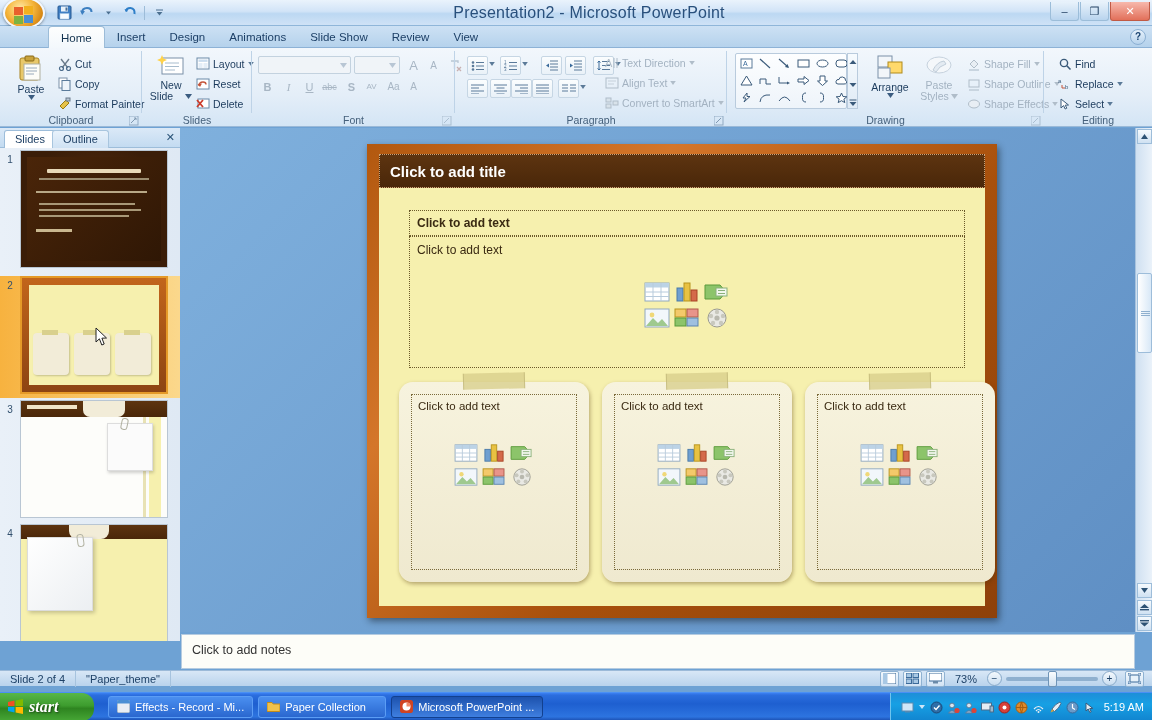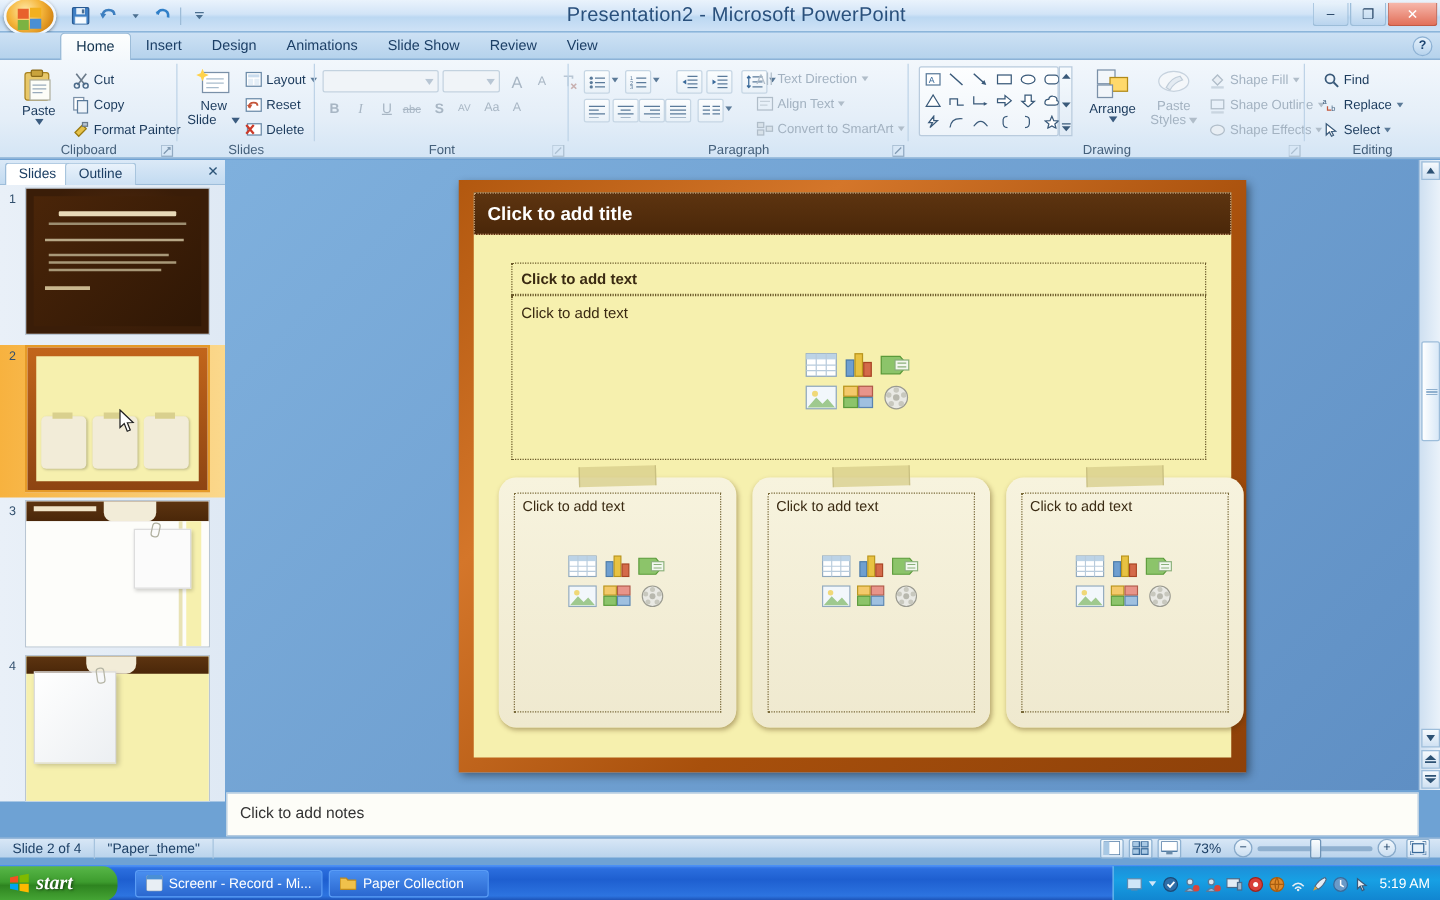--- a/index.html
+++ b/index.html
@@ -1184,30 +1184,38 @@
         <path d="M8.6 9 L16 9 L16 16 L8.6 14.6 Z" fill="#ffb900"></path>
       </svg>
       <span>start</span>
     </div>
 
     <div class="taskitem" style="margin-left:14px;">
       <svg class="trayico" viewBox="0 0 13 13">
         <rect x="0" y="0" width="13" height="13" rx="1" fill="#e8eef4" stroke="#7a90a8"></rect>
         <rect x="0" y="0" width="13" height="3.5" fill="#4a8fd4"></rect>
       </svg>
-      <span>Screenr - Record - Mi...</span>
+      <span>Effects - Record - Mi...</span>
     </div>
 
     <div class="taskitem">
       <svg class="trayico" viewBox="0 0 13 13">
         <path d="M0 2.5 L5 2.5 L6.2 4 L13 4 L13 11.5 L0 11.5 Z" fill="#f0c14b" stroke="#c08a1a"></path>
       </svg>
       <span>Paper Collection</span>
     </div>
 
+    <div class="taskitem active">
+      <svg class="trayico" viewBox="0 0 13 13">
+        <rect x="0" y="0" width="13" height="13" rx="1.5" fill="#d04423"></rect>
+        <circle cx="6.5" cy="6.5" r="4" fill="#fff"></circle>
+        <path d="M6.5 2.5 A4 4 0 0 1 10.5 6.5 L6.5 6.5 Z" fill="#f08a6a"></path>
+      </svg>
+      <span>Microsoft PowerPoint ...</span>
+    </div>
 
     <div class="tray">
       <svg class="trayico" viewBox="0 0 13 13">
           <rect x="1" y="2" width="11" height="8" fill="#cfe6f8" stroke="#5a8ab0"></rect>
           <rect x="4" y="10" width="5" height="1.5" fill="#5a8ab0"></rect>
         </svg>
       <svg width="8" height="8" viewBox="0 0 8 8">
           <path d="M1 2 L7 2 L4 6 Z" fill="#cfe6f8"></path>
         </svg>
       <svg class="trayico" viewBox="0 0 13 13">

